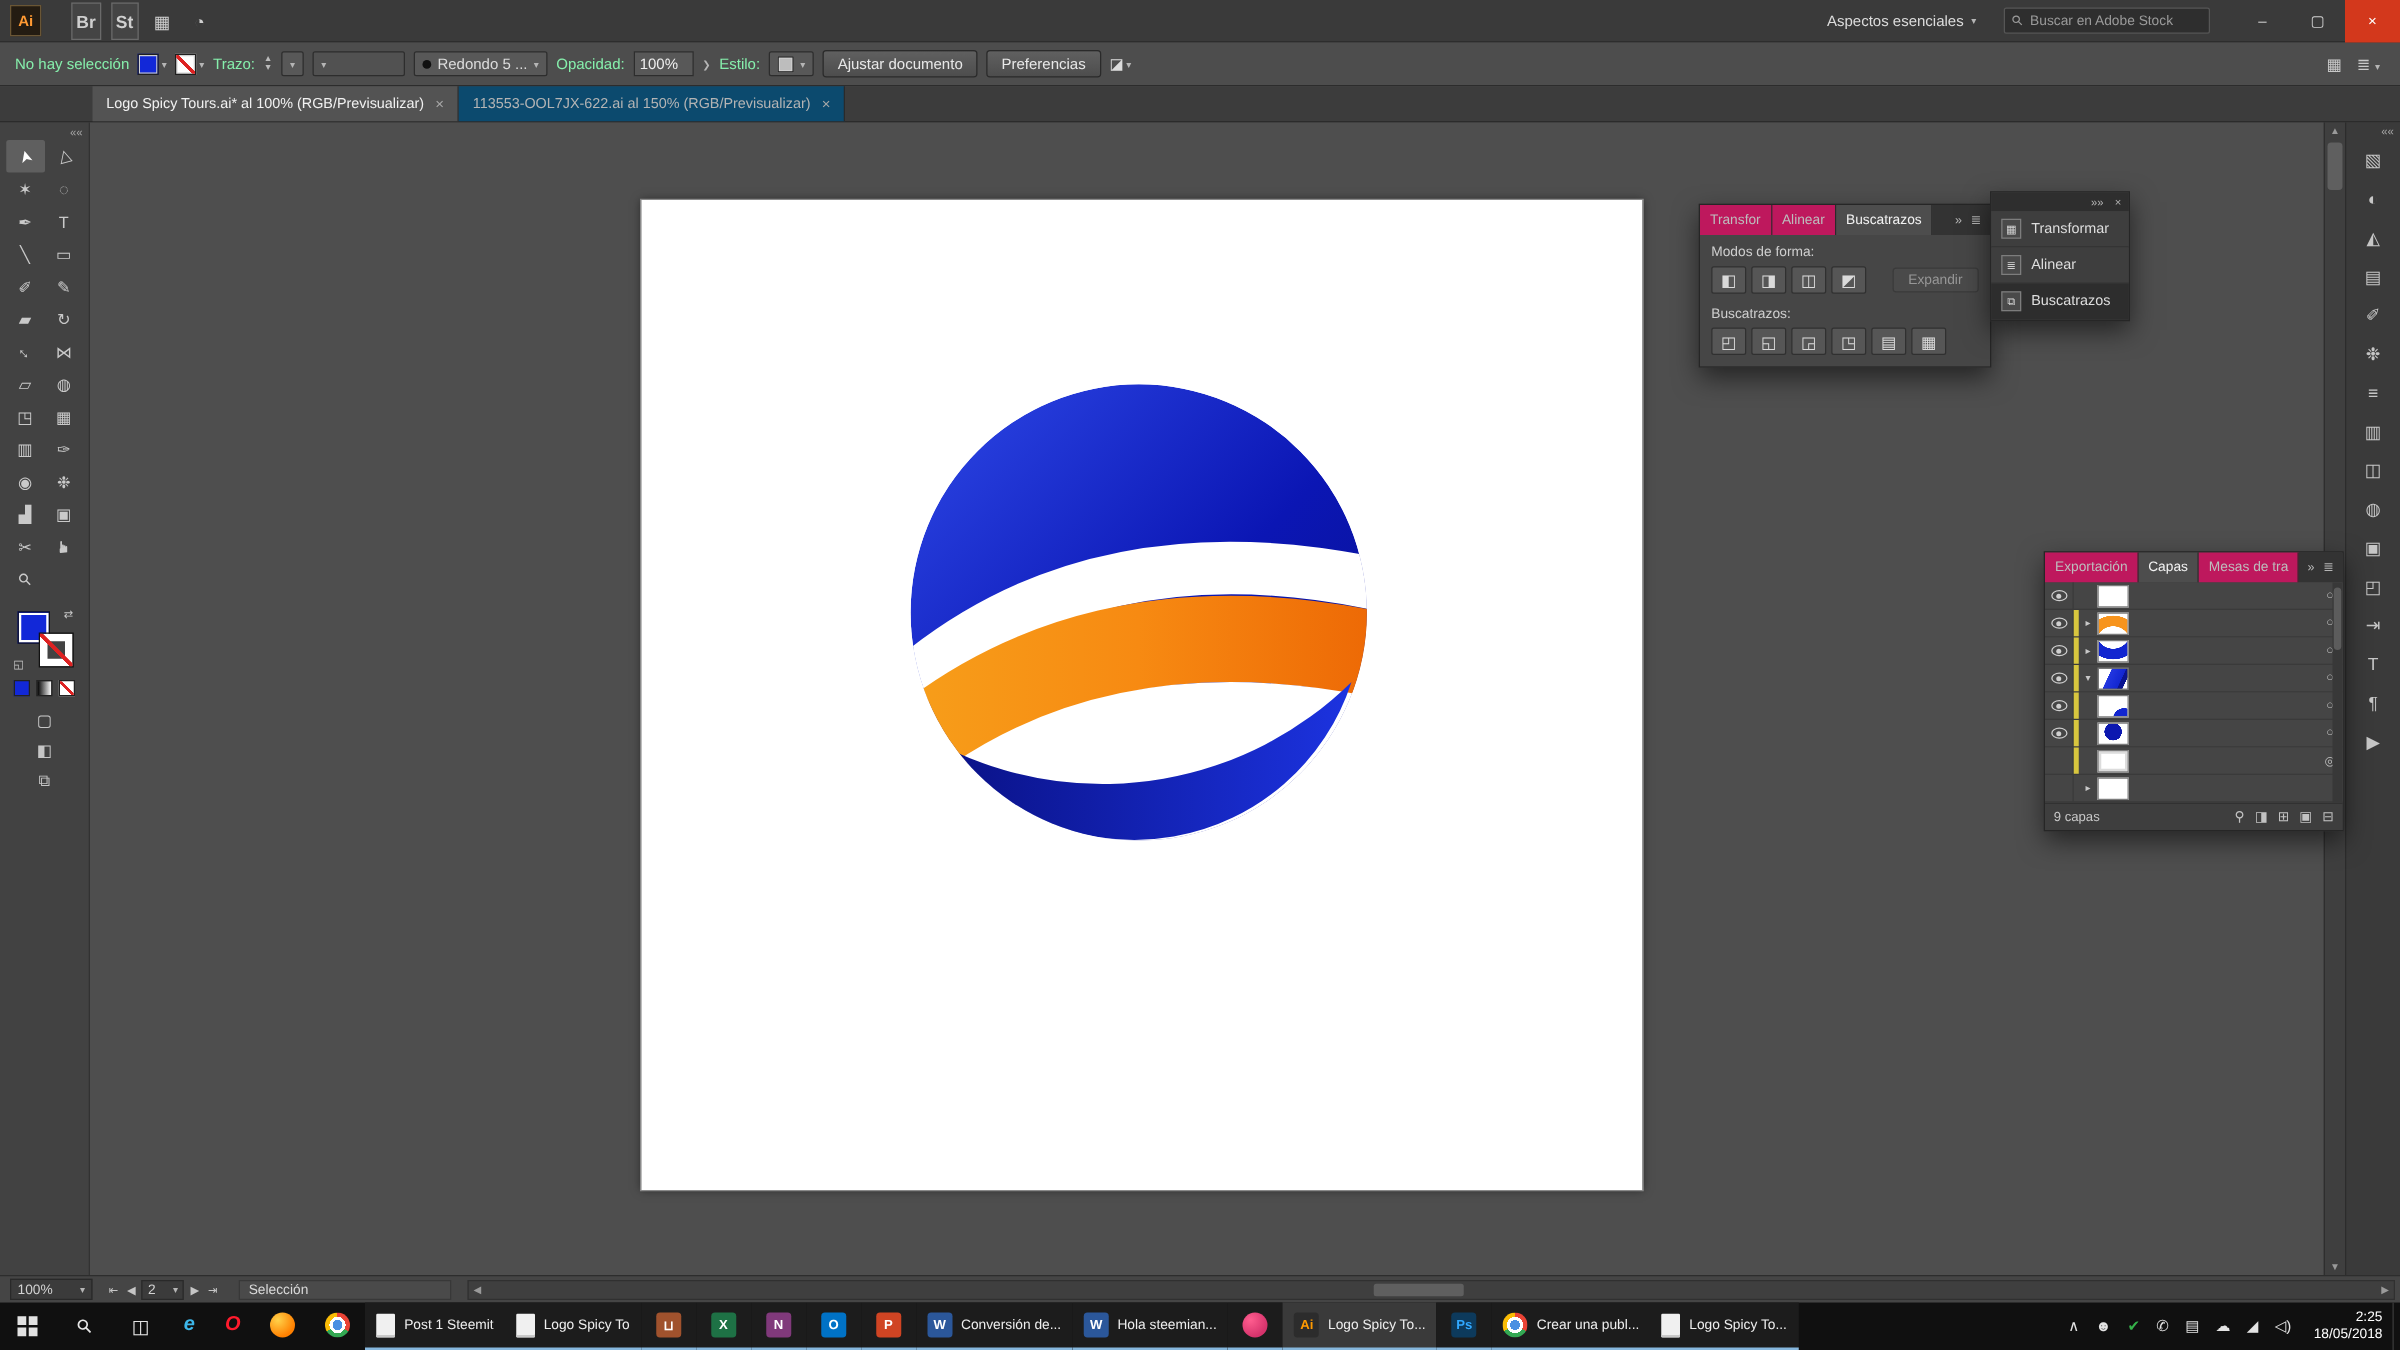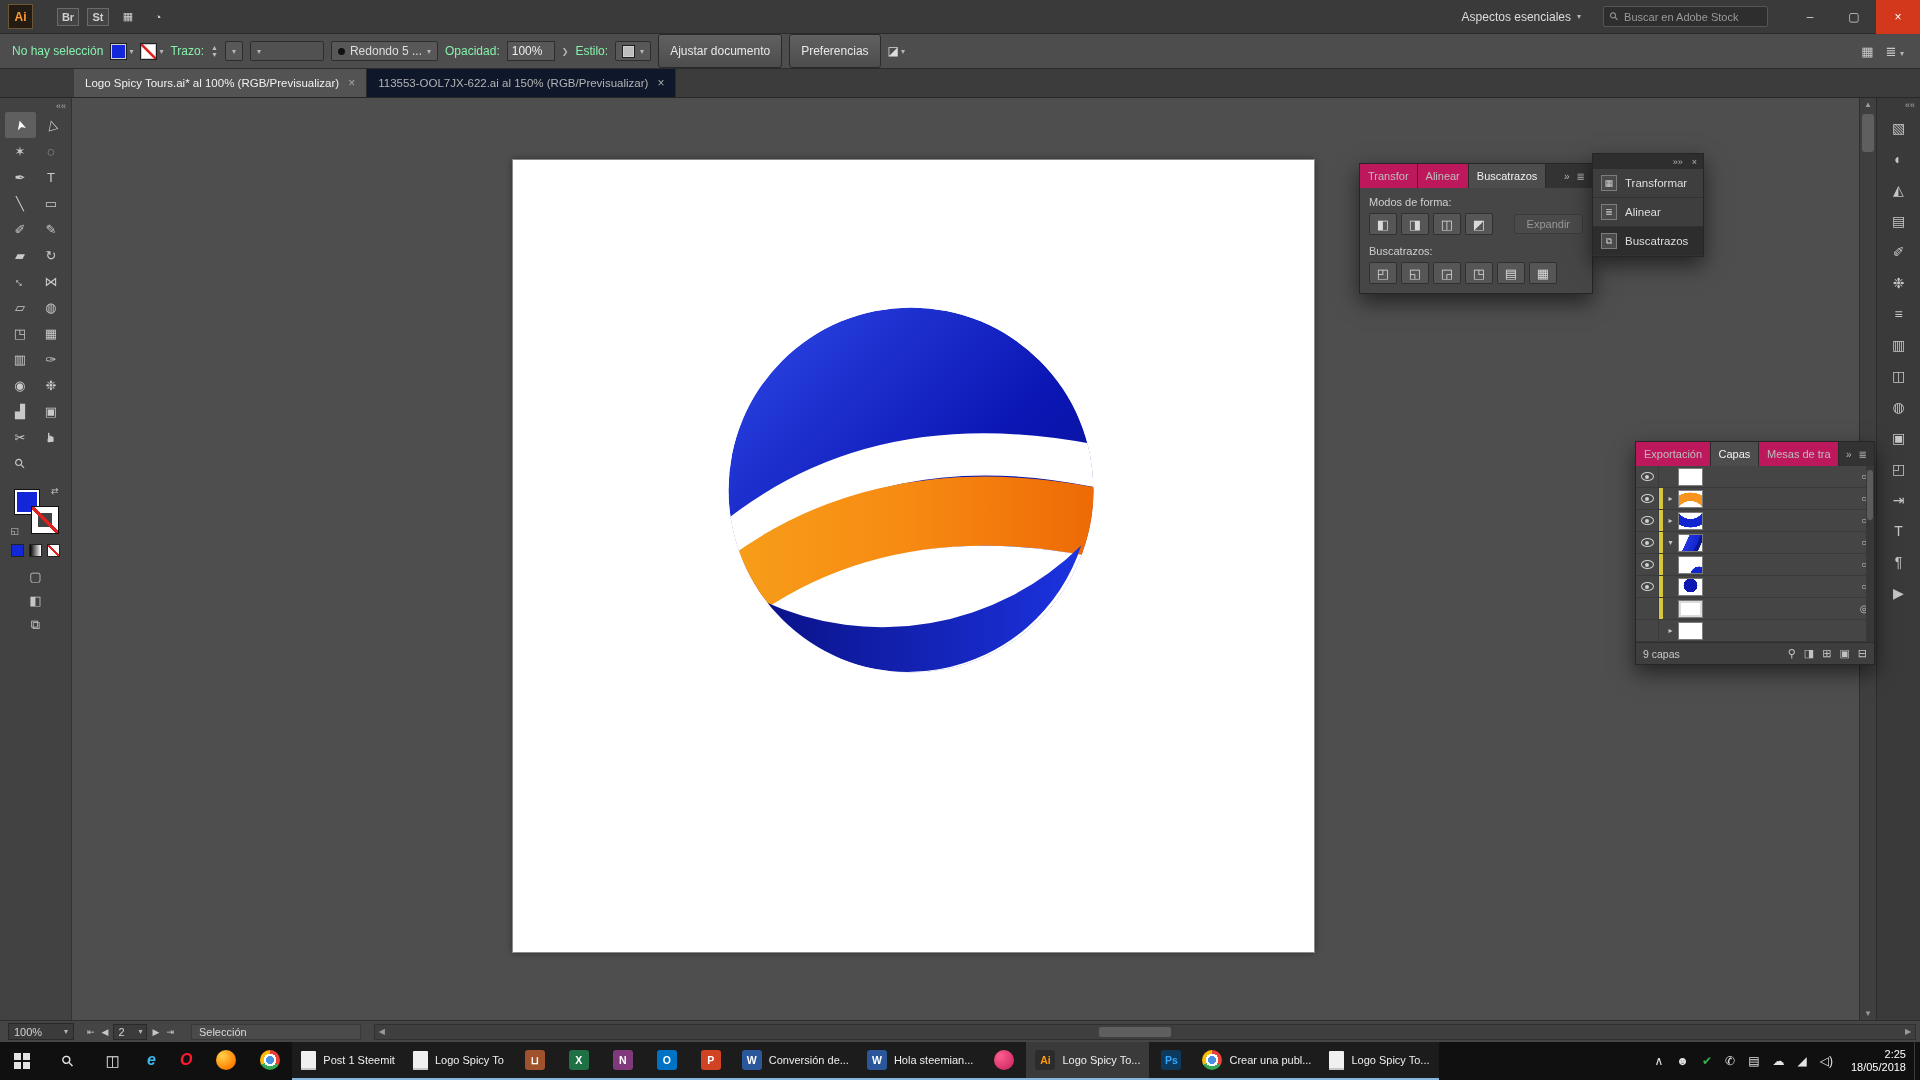--- a/index.html
+++ b/index.html
@@ -5,21 +5,21 @@
 *{margin:0;padding:0;box-sizing:border-box;font-family:"Liberation Sans",sans-serif}
 html,body{width:1920px;height:1080px;overflow:hidden;background:#222}
 #stage{position:relative;width:1920px;height:1080px;background:#4e4e4e;color:#d6d6d6;overflow:hidden}
 
 
 .menubar{height:34px;background:#3a3a3a;display:flex;align-items:center;padding:0 0 0 8px;font-size:12.5px;border-bottom:1px solid #2a2a2a}
 .app-badge{width:25px;height:25px;background:#241c12;color:#ff9a33;font-weight:bold;display:flex;align-items:center;justify-content:center;border:1px solid #6a5635;font-size:12px;margin-right:10px}
 #menu-items{display:flex;height:34px}
 .menu-item{padding:0 10px;line-height:34px;color:#e4e4e4;cursor:default;white-space:nowrap}
 #menubar-icons{display:flex;align-items:center;gap:8px;margin-left:14px}
-.mb-icon{min-width:22px;height:18px;display:flex;align-items:center;justify-content:center;color:#cfcfcf;font-size:11px}
+.mb-icon{min-width:22px;height:30px;display:flex;align-items:center;justify-content:center;color:#cfcfcf;font-size:14px}
 .mb-icon.box{border:1px solid #6a6a6a;background:#444;padding:0 3px;font-weight:bold}
 .mb-right{margin-left:auto;display:flex;align-items:center;height:34px}
 .workspace{display:flex;align-items:center;gap:6px;color:#dcdcdc;font-size:12px;margin-right:22px}
 .dd{font-size:8px;color:#b5b5b5}
 .searchbox{display:flex;align-items:center;gap:6px;width:165px;height:21px;background:#2e2e2e;border:1px solid #565656;border-radius:2px;padding:0 6px;margin-right:20px}
 .searchbox input{background:transparent;border:none;outline:none;color:#cfcfcf;font-size:11px;width:100%}
 .searchbox input::placeholder{color:#9a9a9a}
 .search-glyph{color:#9a9a9a;font-size:11px;display:inline-block;transform:rotate(-45deg)}
 #win-controls{display:flex;height:34px}
 .winbtn{width:44px;height:34px;display:flex;align-items:center;justify-content:center;color:#cfcfcf;font-size:12px}
@@ -30,27 +30,27 @@
 .cb-label{white-space:nowrap;color:#86efac}
 .swpair{display:flex;align-items:center;gap:2px}
 .swatch{width:17px;height:17px;border:1px solid #1f1f1f;box-shadow:inset 0 0 0 1px #cfcfcf;position:relative}
 .swatch.fill{background:#1228d8}
 .swatch.stroke{background:#fff}
 .swatch.stroke::after{content:"";position:absolute;inset:0;background:linear-gradient(to top right,transparent 43%,#d22 44%,#d22 56%,transparent 57%)}
 .spin{display:flex;flex-direction:column;font-size:7px;line-height:7px;color:#bbb}
 .cb-box{height:20px;background:#585858;border:1px solid #2d2d2d;border-radius:2px;display:flex;align-items:center;gap:5px;padding:0 6px;white-space:nowrap}
 .cb-box.disabled{background:#515151;color:#8f8f8f;min-width:74px}
 .cb-input{width:48px;height:20px;background:#585858;border:1px solid #2d2d2d;color:#eee;padding:0 4px;font-size:12px}
-.cb-btn{height:34px;background:linear-gradient(#606060,#4d4d4d);border:1px solid #2a2a2a;border-radius:3px;padding:0 11px;color:#e8e8e8;font-size:12px;white-space:nowrap}
+.cb-btn{height:22px;background:linear-gradient(#606060,#4d4d4d);border:1px solid #2a2a2a;border-radius:3px;padding:0 11px;color:#e8e8e8;font-size:12px;white-space:nowrap}
 .cb-right{margin-left:auto;display:flex;align-items:center;gap:12px;padding-right:4px;color:#c8c8c8}
 .brush-dot{width:7px;height:7px;border-radius:50%;background:#111;display:inline-block}
 
 
 .tabbar{height:29px;background:#3c3c3c;display:flex;align-items:stretch;padding-left:74px;border-bottom:1px solid #262626}
-.doc-tab{display:flex;align-items:center;gap:9px;padding:0 11px;font-size:11.5px;color:#b4b4b4;background:#0f172a;border-right:1px solid #2a2a2a;white-space:nowrap}
+.doc-tab{display:flex;align-items:center;gap:9px;padding:0 11px;font-size:11.5px;color:#b4b4b4;background:#0c4a6e;border-right:1px solid #2a2a2a;white-space:nowrap}
 .doc-tab.active{background:#535353;color:#f1f1f1}
 .tab-close{color:#a8a8a8;font-size:12px}
 
 
 .main{position:relative;height:922px;display:flex}
 .toolbar{width:72px;background:#424242;border-right:1px solid #323232;display:flex;flex-direction:column;align-items:center;padding-top:2px;flex:none}
 .dock-collapse{align-self:flex-end;color:#a8a8a8;font-size:9px;padding:1px 5px}
 #tool-grid{display:grid;grid-template-columns:31px 31px}
 .tool{width:31px;height:26px;display:flex;align-items:center;justify-content:center;color:#c9c9c9;font-size:13px}
 .tool.active{background:#5f5f5f;border-radius:2px;color:#fff}

